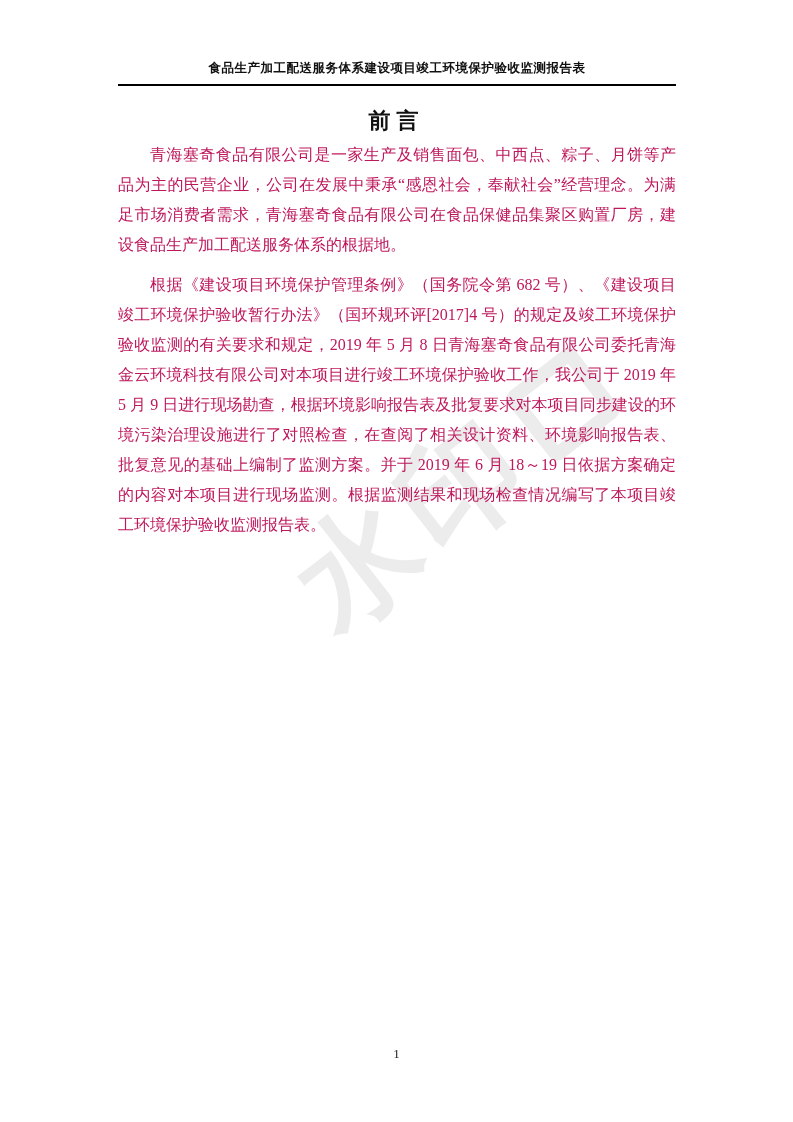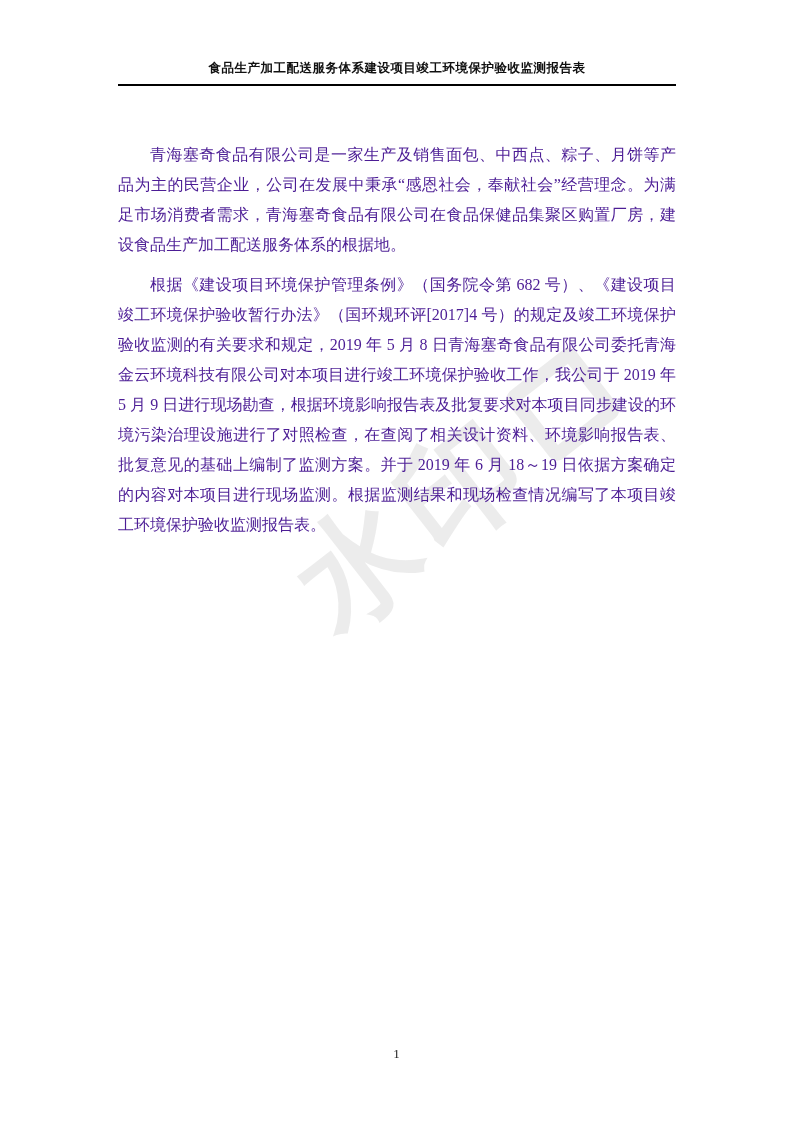--- a/index.html
+++ b/index.html
@@ -48,21 +48,21 @@
   }
   
   .content {
     position: absolute;
     top: 128px;
     left: 118px;
     width: 558px;
     font-size: 16px;
     line-height: 30px;
     text-align: justify;
-    color: #4c1d95;
+    color: #be185d;
   }
   .content p {
     text-indent: 2em;
   }
   .content p.gap-before {
     margin-top: 10px;
   }
   
   .watermark {
     position: absolute;
@@ -120,20 +120,21 @@
     <span class="header-text">食品生产加工配送服务体系建设项目竣工环境保护验收监测报告表</span>
   </div>
 
   <div class="watermark">
     <div class="watermark-inner">
       <span class="watermark-text">水印</span>
       <span class="watermark-seal"></span>
     </div>
   </div>
 
+  <div class="doc-title">前言</div>
 
   <div class="content">
     <p>青海塞奇食品有限公司是一家生产及销售面包、中西点、粽子、月饼等产品为主的民营企业，公司在发展中秉承“感恩社会，奉献社会”经营理念。为满足市场消费者需求，青海塞奇食品有限公司在食品保健品集聚区购置厂房，建设食品生产加工配送服务体系的根据地。</p>
     <p class="gap-before">根据《建设项目环境保护管理条例》（国务院令第 682 号）、《建设项目竣工环境保护验收暂行办法》（国环规环评[2017]4 号）的规定及竣工环境保护验收监测的有关要求和规定，2019 年 5 月 8 日青海塞奇食品有限公司委托青海金云环境科技有限公司对本项目进行竣工环境保护验收工作，我公司于 2019 年 5 月 9 日进行现场勘查，根据环境影响报告表及批复要求对本项目同步建设的环境污染治理设施进行了对照检查，在查阅了相关设计资料、环境影响报告表、批复意见的基础上编制了监测方案。并于 2019 年 6 月 18～19 日依据方案确定的内容对本项目进行现场监测。根据监测结果和现场检查情况编写了本项目竣工环境保护验收监测报告表。</p>
   </div>
 
   <div class="page-number">1</div>
 
 </div>
 

